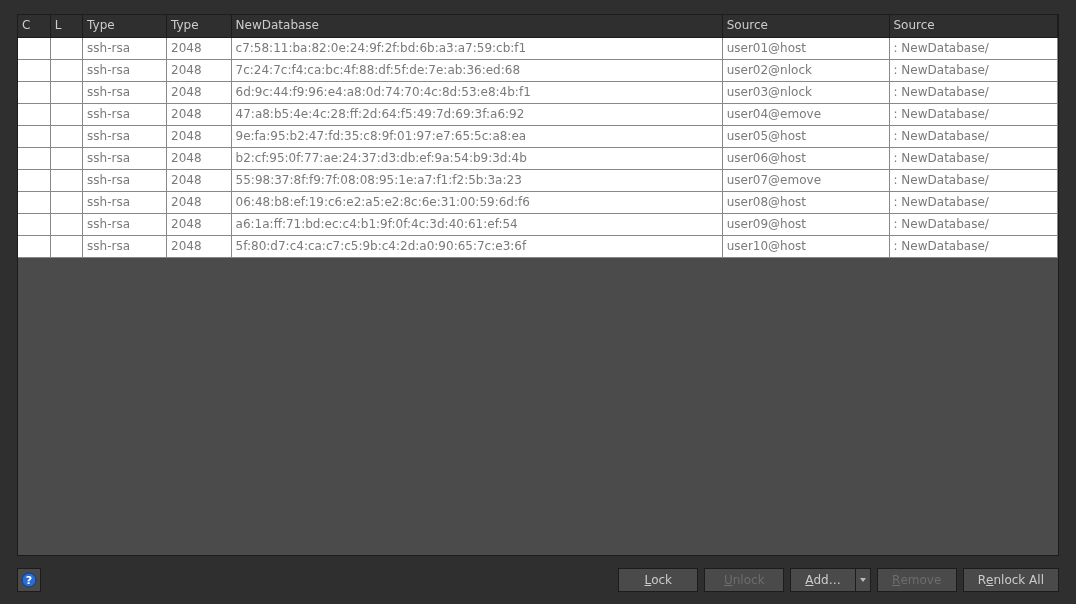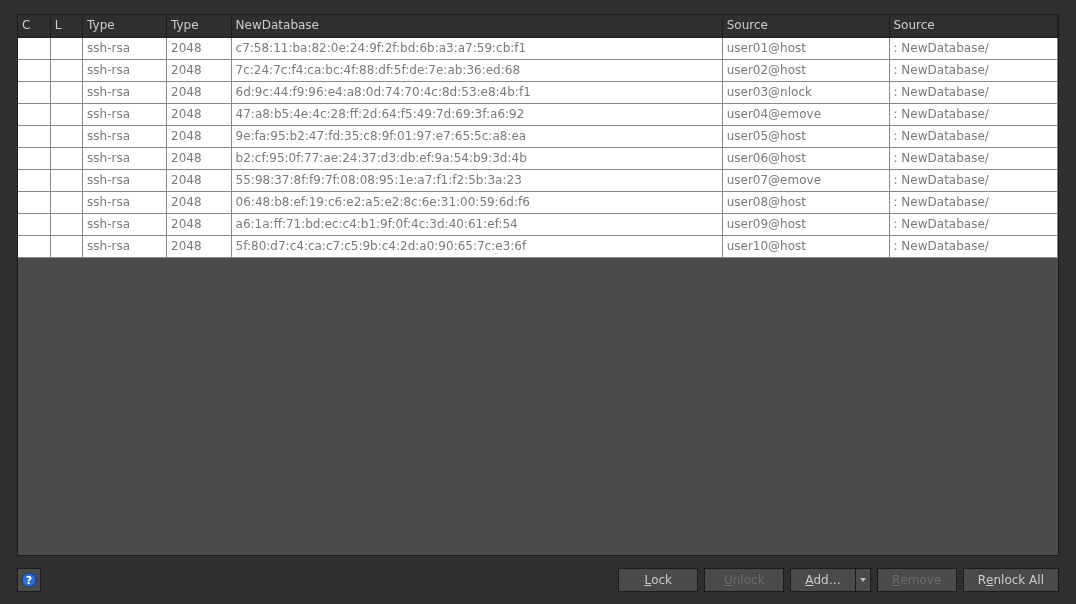--- a/index.html
+++ b/index.html
@@ -171,21 +171,21 @@
               <td>c7:58:11:ba:82:0e:24:9f:2f:bd:6b:a3:a7:59:cb:f1</td>
               <td>user01@host</td>
               <td>: NewDatabase/</td>
             </tr>
             <tr>
               <td></td>
               <td></td>
               <td>ssh-rsa</td>
               <td>2048</td>
               <td>7c:24:7c:f4:ca:bc:4f:88:df:5f:de:7e:ab:36:ed:68</td>
-              <td>user02@host</td>
+              <td>user02@nlock</td>
               <td>: NewDatabase/</td>
             </tr>
             <tr>
               <td></td>
               <td></td>
               <td>ssh-rsa</td>
               <td>2048</td>
               <td>6d:9c:44:f9:96:e4:a8:0d:74:70:4c:8d:53:e8:4b:f1</td>
               <td>user03@nlock</td>
               <td>: NewDatabase/</td>

